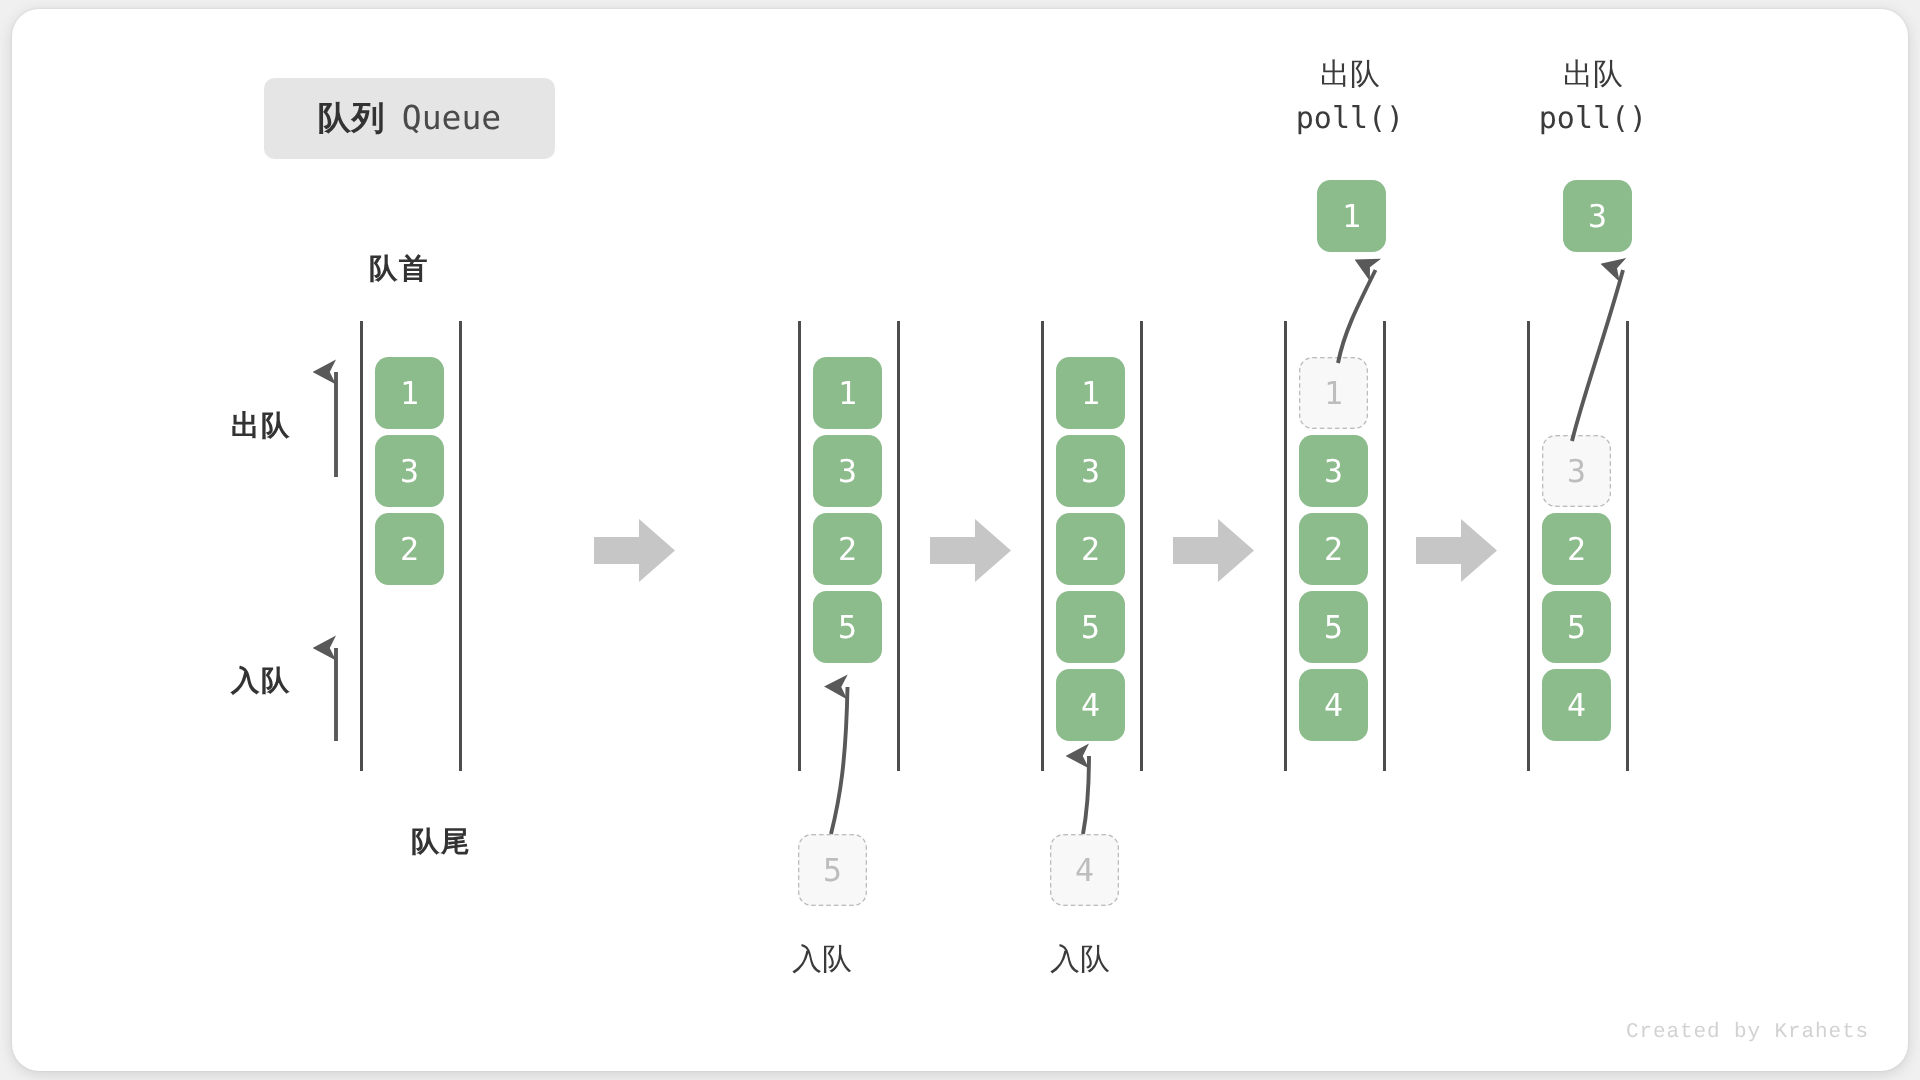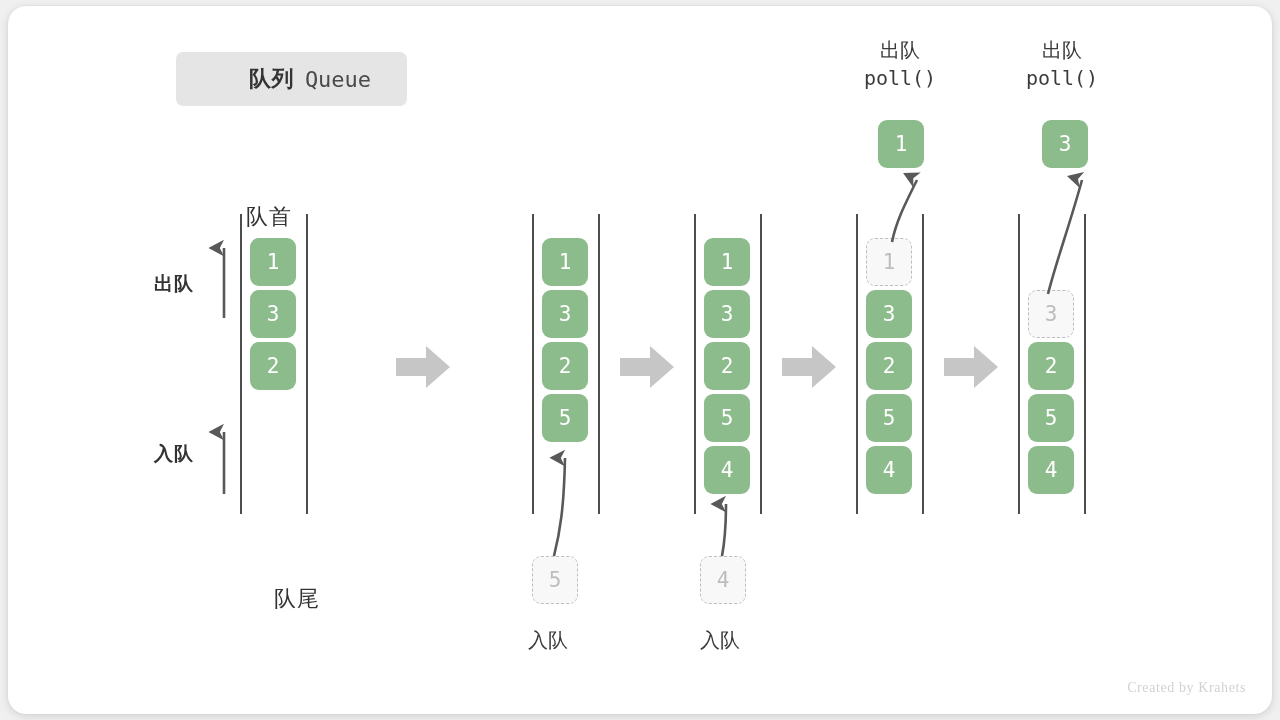--- a/index.html
+++ b/index.html
@@ -27,42 +27,40 @@
   
   #title-badge {
     left: 168px; top: 46px;
     width: 194px; height: 54px;
     background: #e5e5e5;
     border-radius: 7px;
     display: flex;
     align-items: center;
     justify-content: center;
     gap: 11px;
-    padding-left: 37px;
   }
   #title-badge .cn {
     font-size: 22px;
     font-weight: bold;
     color: #333333;
     letter-spacing: 0.5px;
   }
   #title-badge .en {
     font-size: 22px;
     color: #4a4a4a;
     font-family: "DejaVu Sans Mono", "Liberation Mono", monospace;
   }
 
   
   .end-label {
-    font-size: 22px;
-    font-weight: normal;
+    font-size: 19px;
+    font-weight: bold;
     color: #333333;
     letter-spacing: 1px;
     white-space: nowrap;
-    margin-top: 36px;
   }
 
   
   .dir-label {
     font-size: 19px;
     font-weight: bold;
     color: #333333;
     letter-spacing: 1px;
     white-space: nowrap;
   }
@@ -122,21 +120,21 @@
     color: #3b3b3b;
     font-family: "DejaVu Sans Mono", "Liberation Mono", monospace;
   }
   .op-caption .code .num { color: #4c9a4c; font-weight: bold; }
 
   
   #footer {
     right: 26px; bottom: 18px;
     font-size: 14px;
     color: #d2d2d2;
-    font-family: Liberation Serif, serif;
+    font-family: Liberation Mono, monospace;
     letter-spacing: 0.6px;
   }
   svg { overflow: visible; }
 </style>
 </head>
 <body>
 
 <div id="card">
 
   <div class="abs" id="title-badge">

